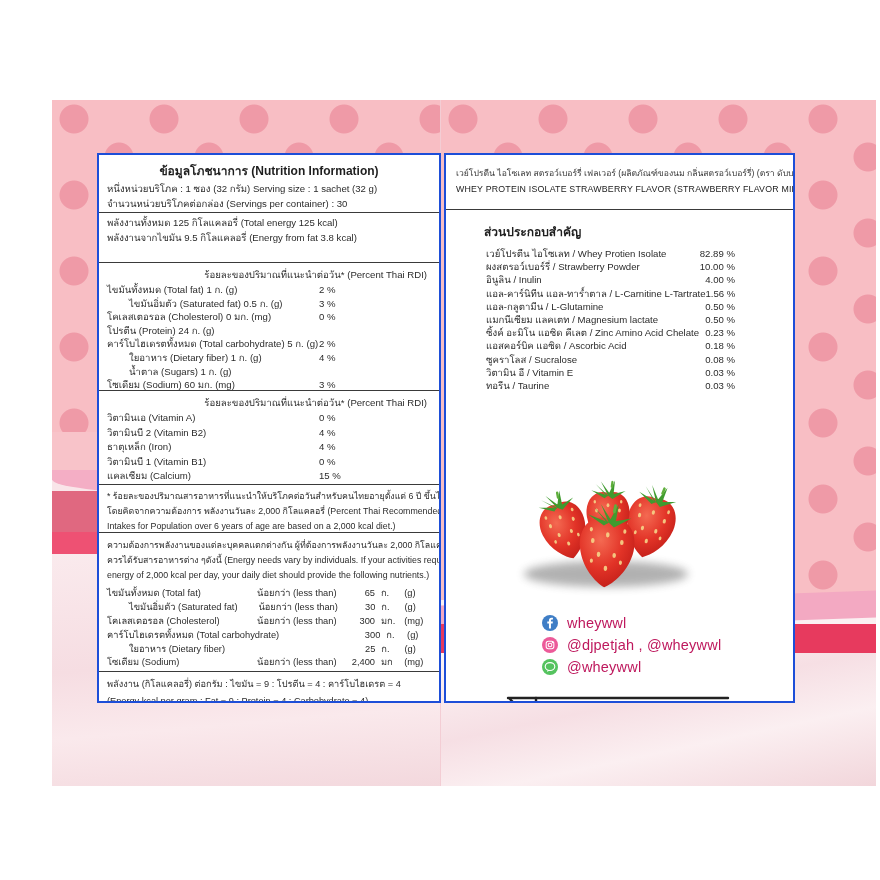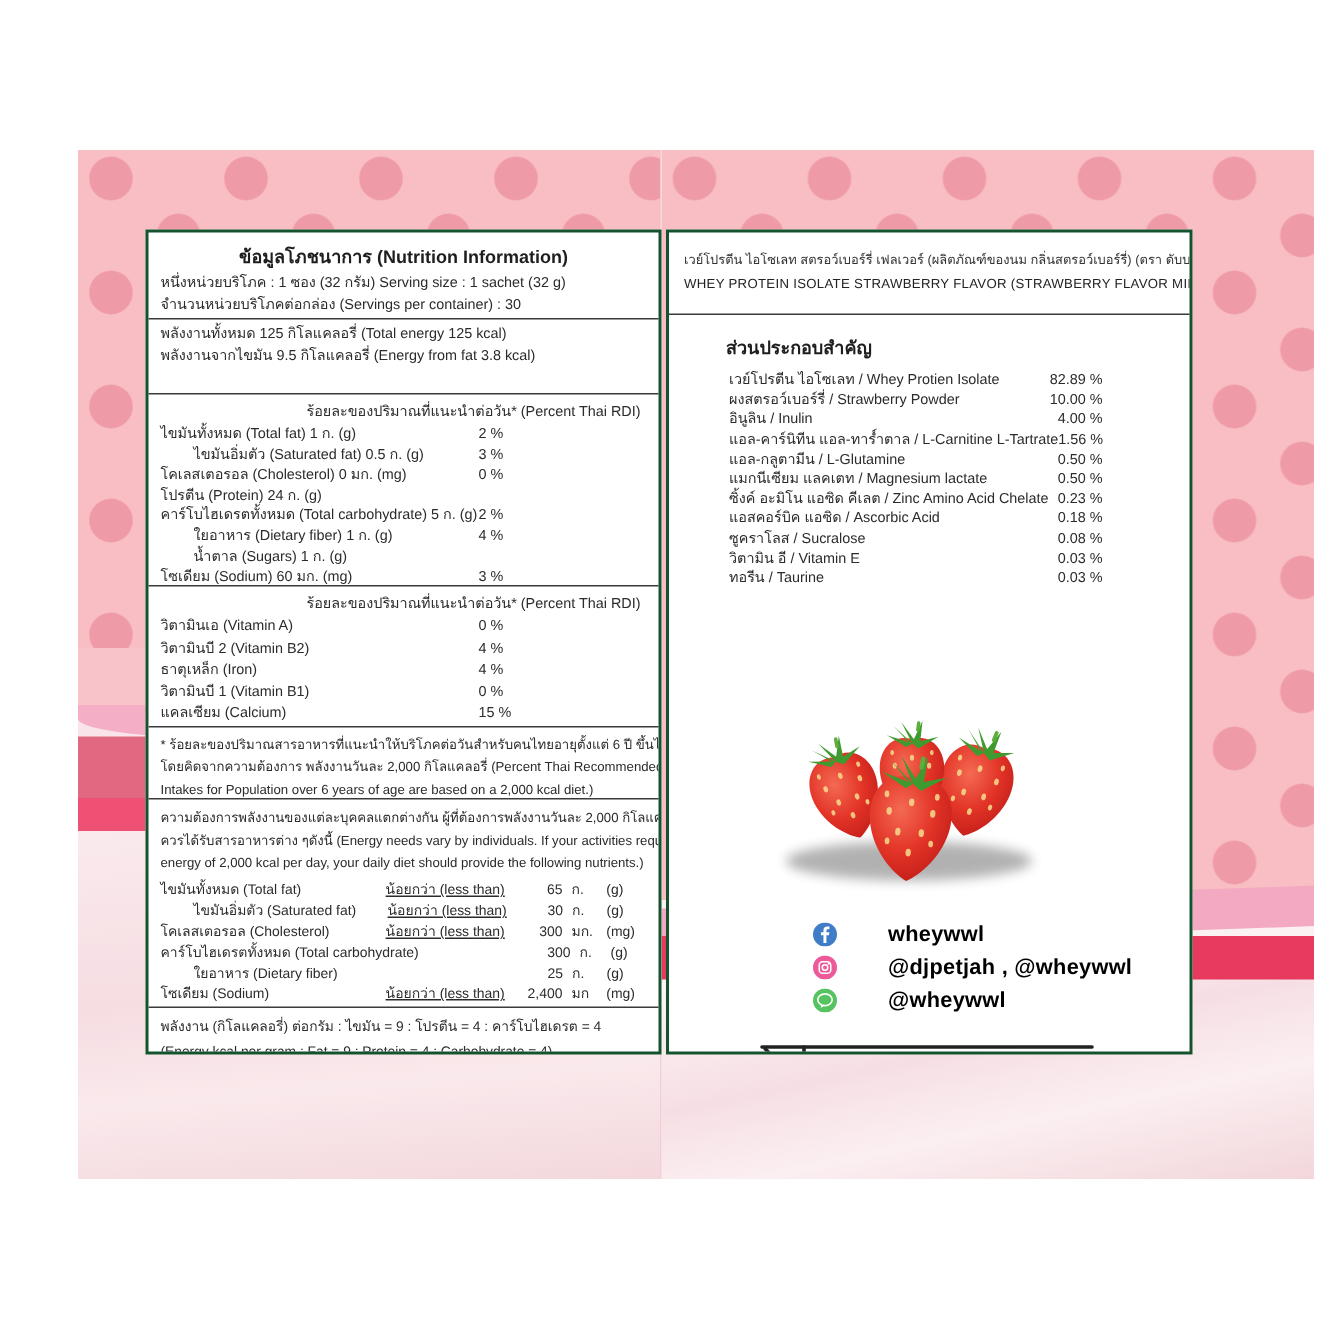--- a/index.html
+++ b/index.html
@@ -25,59 +25,59 @@
   .bl2 { top:391px; height:41px; background:#e06880; }
   .bl3 { top:432px; height:22px; background:#ee5173; }
   .half-left .lower { position:absolute; left:0; top:454px; height:232px; width:100%;
     background:linear-gradient(175deg,#faeaed 0%,#f6dde2 45%,#fae9ec 70%,#f3d8dd 100%); }
   .br1 { top:498px; height:27px; background:#f3a9c2; transform:skewY(-2deg); }
   .br2 { top:524px; height:29px; background:#e73a5e; }
   .half-right .lower { position:absolute; left:0; top:552px; height:134px; width:100%;
     background:linear-gradient(168deg,#fdf5f6 0%,#f6dfe4 40%,#fbeff1 65%,#f2d6db 100%); }
 
   
-  .panel { position:absolute; top:153px; background:#ffffff; border:2px solid #14532d; display:flex; flex-direction:column; }
+  .panel { position:absolute; top:153px; background:#ffffff; border:2px solid #1d4ed8; display:flex; flex-direction:column; }
   .panel-left  { left:97px;  width:344px; height:550px; }
   .panel-right { left:444px; width:351px; height:550px; }
   .sec { border-top:1.5px solid #3a3a3a; padding:3px 8px; overflow:hidden; }
   .sec:first-child { border-top:none; }
 
   .nt-title { text-align:center; font-size:12px; font-weight:700; color:#1e1e1e; padding:3px 0 2px; }
   .ln { font-size:9.6px; line-height:14.5px; white-space:nowrap; }
   .rdi-head { text-align:right; font-size:9.6px; line-height:17px; padding-right:4px; white-space:nowrap; }
   .nrow { display:flex; font-size:9.6px; line-height:13.6px; white-space:nowrap; }
   .nrow .lab { width:212px; }
   .nrow .lab.ind { padding-left:22px; }
   .vrow { display:flex; font-size:9.6px; line-height:14.6px; white-space:nowrap; }
   .vrow .lab { width:212px; }
   .fine { font-size:8.8px; line-height:14.8px; white-space:nowrap; }
   .trow { display:flex; font-size:9.3px; line-height:13.8px; white-space:nowrap; }
   .trow .lab { width:168px; }
   .trow .lab.ind { padding-left:22px; }
-  .trow .qual { width:98px;text-decoration:underline; }
+  .trow .qual { width:98px; }
   .trow .amt { width:40px; text-align:right; padding-right:6px; }
   .trow .un { width:26px; }
   .trow .une { width:30px; }
   .sec-note .fine { margin-bottom:4px; }
   .foot { font-size:9.2px; line-height:14.5px; white-space:nowrap; padding-top:2px; }
 
   .prod-title { padding:10px 10px 0 10px; }
   .pt-th { font-size:8.6px; line-height:16px; white-space:nowrap; color:#333; }
   .pt-en { font-size:8.8px; line-height:16px; white-space:nowrap; letter-spacing:.2px; color:#222; }
   .ing-head { font-size:12px; font-weight:700; color:#1e1e1e; padding:12px 0 6px 38px; }
   .ing-list { padding:0 58px 0 40px; }
   .irow { display:flex; font-size:9.6px; line-height:13.2px; white-space:nowrap; }
   .irow .lab { flex:1; }
   .irow .val { width:54px; text-align:right; }
 
   .straw { position:absolute; left:62px; top:248px; width:200px; height:142px; }
   .social { position:absolute; left:96px; top:402px; }
   .srow { display:flex; align-items:center; height:22px; }
   .srow .sicon { width:16px; height:16px; margin-right:9px; flex:0 0 16px; }
-  .srow .shandle { font-size:14.5px; font-weight:700; color:#000000; letter-spacing:.2px;margin-left:25px; }
+  .srow .shandle { font-size:14.5px; font-weight:400; color:#be185d; letter-spacing:.2px; }
   .fda { position:absolute; left:56px; top:478px; width:232px; height:46px; }
 </style>
 </head>
 <body>
 
 <div id="canvas">
   <div class="photo">
 
     <div class="half half-left">
       <div class="dots"></div>

